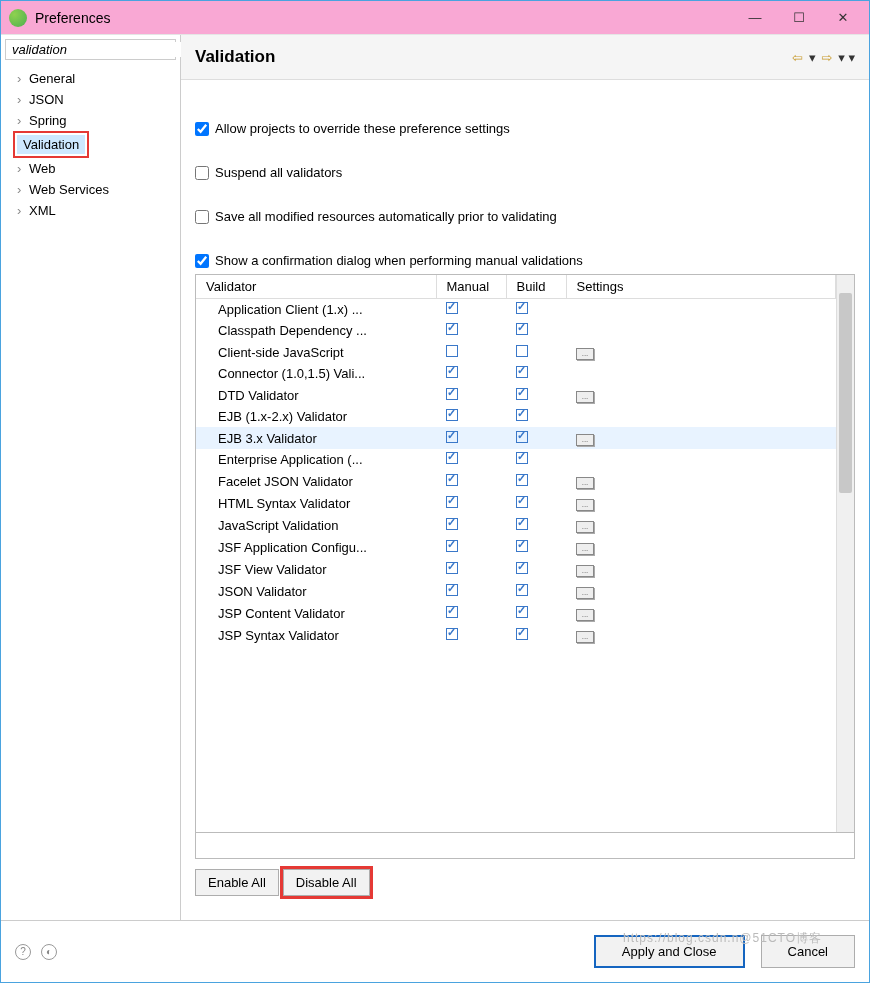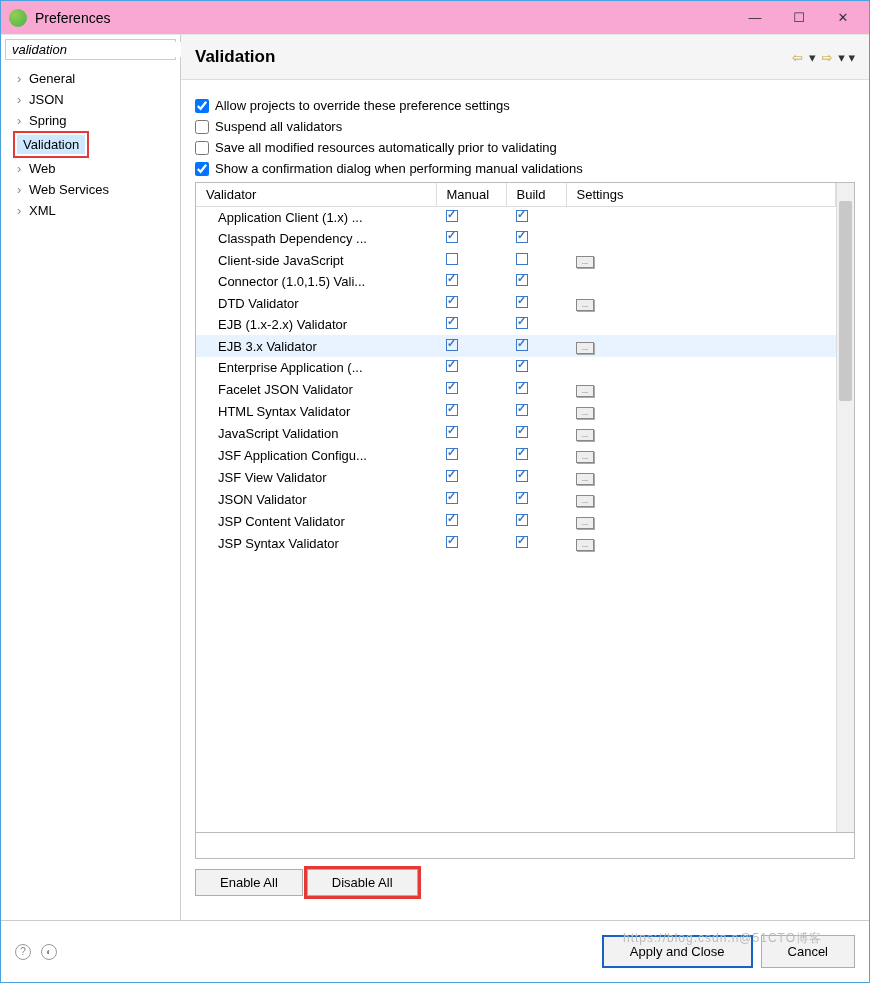--- a/index.html
+++ b/index.html
@@ -19,44 +19,44 @@
 .tree-item::before { content: "›"; color: #888; display: inline-block; width: 10px; margin-right: 2px; }
 .sel-wrap { border: 2px solid #e53935; padding: 2px; display: inline-block; margin-left: 10px; }
 .sel-inner { background: #cde8ff; padding: 2px 6px; }
 .content { flex: 1; display: flex; flex-direction: column; }
 .content-header { background: #f5f5f5; border-bottom: 1px solid #ddd; padding: 12px 14px; display: flex; align-items: center; justify-content: space-between; }
 .content-header h2 { font-size: 17px; font-weight: 600; }
 .navarrows { display: flex; gap: 6px; font-size: 11px; color: #666; }
 .navarrows span { color: #c89b2f; }
 .navarrows .dark { color: #333; }
 .body { padding: 18px 14px 10px; flex: 1; display: flex; flex-direction: column; overflow: hidden; }
-.checkrow { display: flex; align-items: center; gap: 6px; margin-bottom: 6px; }
+.checkrow { display: flex; align-items: center; gap: 6px; margin-bottom: 6px; margin-top: 23px; }
 .checkrow input[type=checkbox] { width: 14px; height: 14px; }
 .caption { margin-top: 14px; margin-bottom: 6px; }
 .table-wrap { border: 1px solid #bbb; flex: 1; display: flex; overflow: hidden; position: relative; }
 .table-scroll { flex: 1; overflow: hidden; }
 table { border-collapse: collapse; width: 100%; }
 th { text-align: left; font-weight: 400; padding: 4px 10px; border-right: 1px solid #ddd; border-bottom: 1px solid #ddd; background: #fff; }
 td { padding: 3px 10px; }
 td.name { padding-left: 22px; }
 tr.sel td { background: #e8f3ff; }
 .cb { display: inline-block; width: 12px; height: 12px; border: 1px solid #3a78c9; position: relative; }
 .cb.checked::after { content: "✓"; color: #3a78c9; position: absolute; top: -3px; left: 0; font-size: 11px; font-weight: bold; }
 .settings-btn { display: inline-block; width: 18px; height: 12px; border: 1px solid #888; background: #eee; font-size: 8px; text-align: center; line-height: 10px; color: #555; box-shadow: 1px 1px 0 #aaa; }
 .vscroll { width: 18px; background: #f0f0f0; border-left: 1px solid #ddd; position: relative; }
 .vscroll .thumb { position: absolute; top: 18px; left: 2px; right: 2px; height: 200px; background: #c8c8c8; border-radius: 2px; }
 .blankbar { height: 26px; border: 1px solid #bbb; border-top: none; margin-bottom: 10px; background: #fff; }
 .btnrow { display: flex; gap: 4px; margin-bottom: 14px; }
-.btn { background: #f2f2f2; border: 1px solid #adadad; padding: 5px 24px; cursor: pointer; font-size: 13px; }
+.btn { background: #f2f2f2; border: 1px solid #adadad; padding: 5px 12px; cursor: pointer; font-size: 13px; }
 .highlight { outline: 3px solid #e53935; }
 .right-btns { display: flex; justify-content: flex-end; gap: 6px; margin-top: 4px; }
 .footer { border-top: 1px solid #ccc; padding: 14px 14px; display: flex; align-items: center; justify-content: space-between; }
 .footer-left { display: flex; gap: 10px; color: #888; }
 .circ { width: 16px; height: 16px; border: 1px solid #999; border-radius: 50%; display: flex; align-items: center; justify-content: center; font-size: 10px; }
-.footer-right { display: flex; gap: 8px; }
+.footer-right { display: flex; gap: 16px; }
 .footer-right .btn { padding: 7px 26px; }
 .apply-close { border: 2px solid #1565c0; color: #000; }
 .watermark { position: absolute; right: 48px; bottom: 36px; color: #bbb; font-size: 12px; letter-spacing: 1px; pointer-events: none; }
 </style>
 </head>
 <body>
 
 <div class="titlebar">
   <div class="app-icon"></div>
   <div class="title">Preferences</div>

